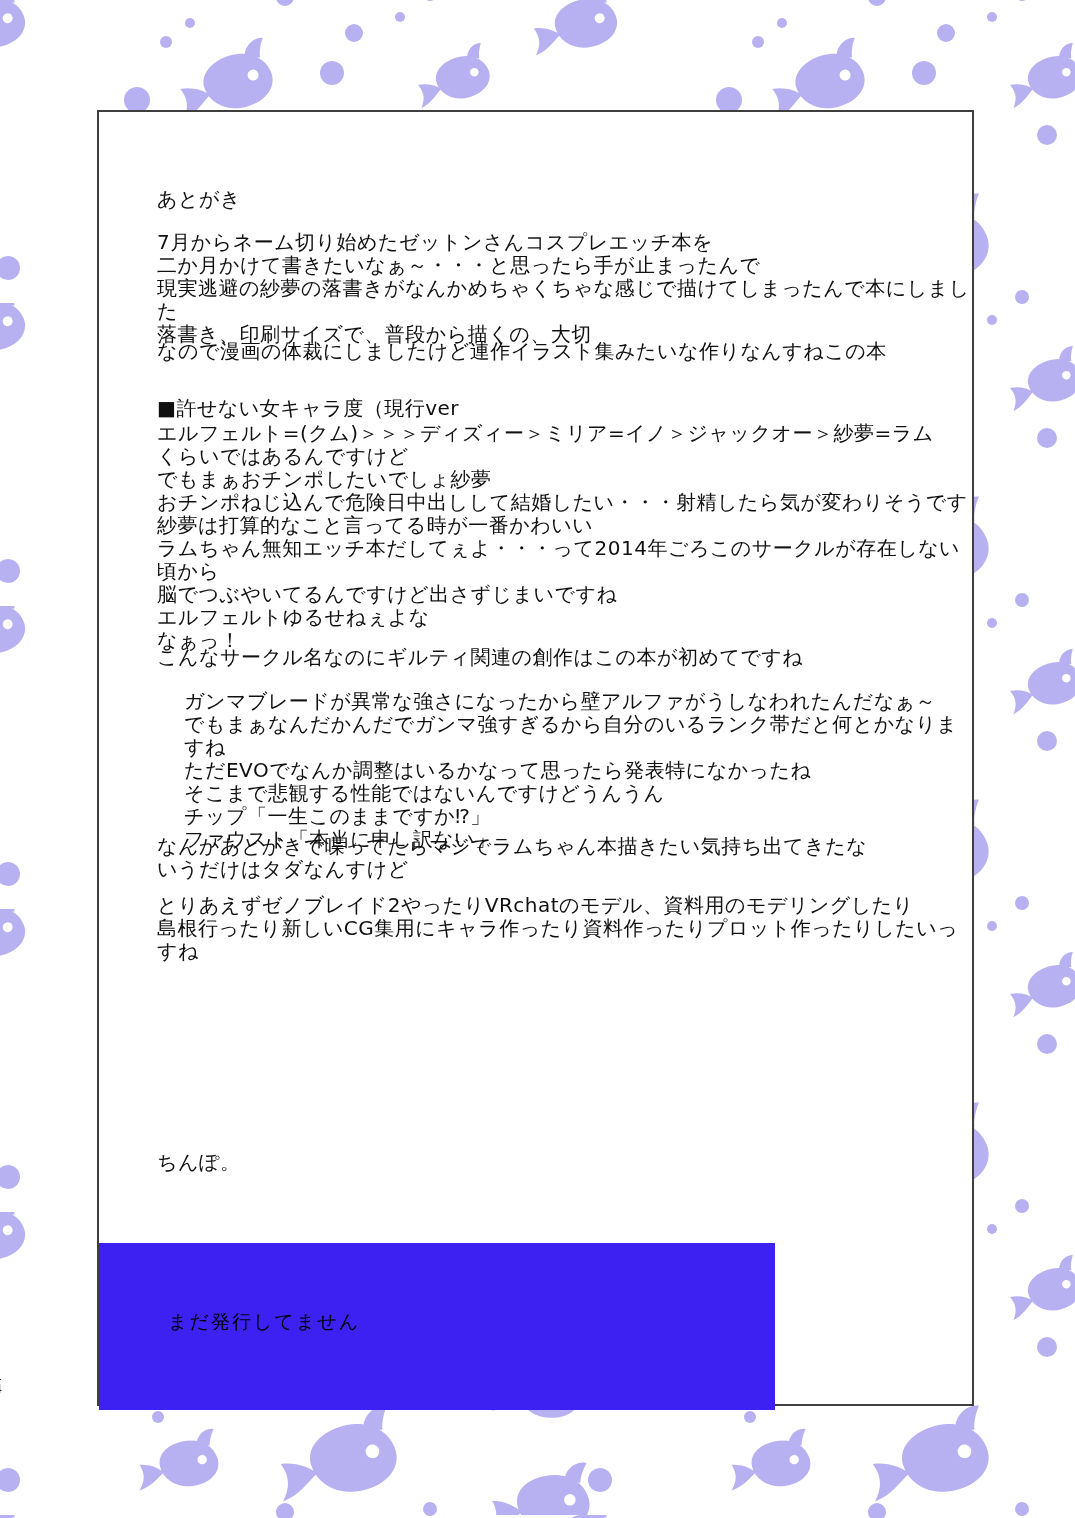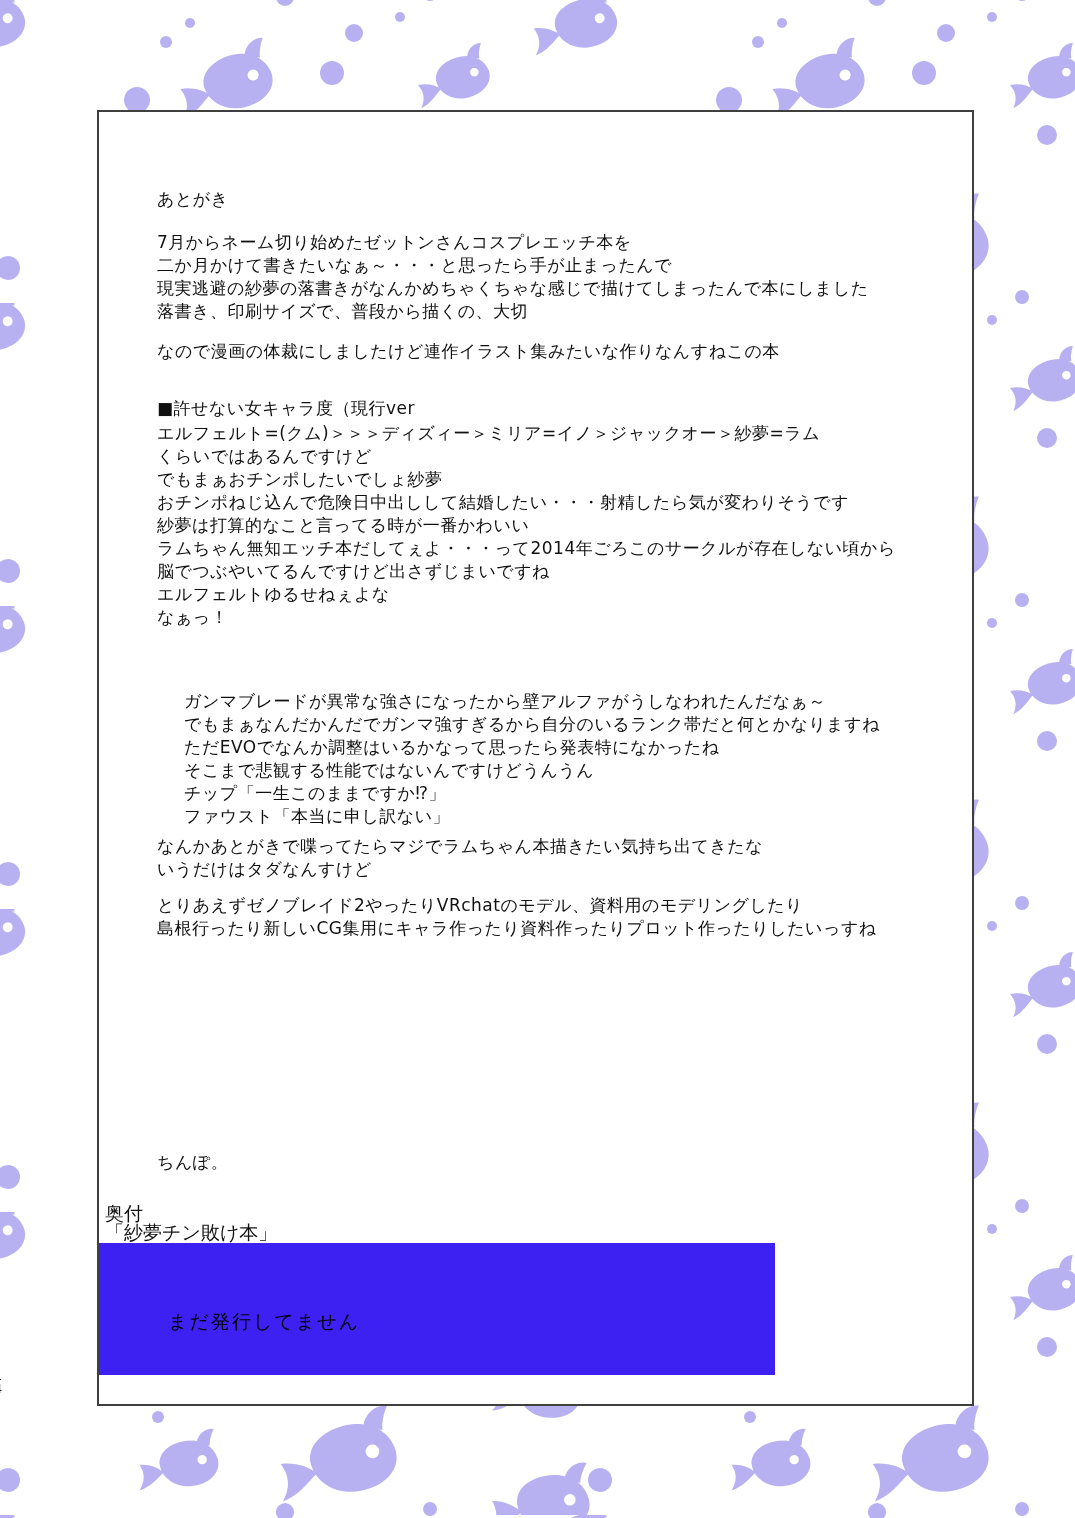--- a/index.html
+++ b/index.html
@@ -8,40 +8,40 @@
     background:#ffffff;
     font-family:"DejaVu Sans","Liberation Sans",sans-serif;
   }
   .bg{position:absolute;left:0;top:0;width:1075px;height:1518px;z-index:0;}
   .sheet{
     position:absolute;left:97px;top:110px;width:873px;height:1292px;
     background:#ffffff;border:2px solid #3f3f3f;z-index:1;
   }
   .t{
     position:absolute;left:58px;
-    font-size:17px;line-height:23px;color:#101010;
+    font-size:20px;line-height:23px;color:#101010;
     white-space:pre-line;letter-spacing:0.5px;
   }
   .t.title{top:76px;}
   .t.p1{top:119px;}
   .t.p2{top:228px;}
   .t.heading{top:285px;}
   .t.ranking{top:310px;}
   .t.p4{top:534px;}
   .t.p5{top:578px;margin-left:27px;}
   .t.p6{top:723px;}
   .t.p7{top:782px;}
   .t.p8{top:914px;}
   .t.p9{top:1039px;}
   .colophon{
     position:absolute;left:6px;top:1092px;
     font-size:19px;line-height:19px;color:#101010;white-space:pre-line;
   }
   .banner{
-    position:absolute;left:0;top:1131px;width:676px;height:132px;
+    position:absolute;left:0;top:1131px;width:676px;height:167px;
   }
   .banner span{
     position:absolute;left:69px;top:66px;
     font-family:"DejaVu Serif","Liberation Serif",serif;
     font-size:19px;color:#000;letter-spacing:2px;white-space:nowrap;
   }
   .pagenum{
     position:absolute;left:-6px;top:1369px;width:13px;z-index:2;
     font-size:13px;line-height:13px;color:#222;
     word-break:break-all;text-align:left;
@@ -110,39 +110,38 @@
   <div class="t ranking">エルフェルト=(クム)＞＞＞ディズィー＞ミリア=イノ＞ジャックオー＞紗夢=ラム
 くらいではあるんですけど
 でもまぁおチンポしたいでしょ紗夢
 おチンポねじ込んで危険日中出しして結婚したい・・・射精したら気が変わりそうです
 紗夢は打算的なこと言ってる時が一番かわいい
 ラムちゃん無知エッチ本だしてぇよ・・・って2014年ごろこのサークルが存在しない頃から
 脳でつぶやいてるんですけど出さずじまいですね
 エルフェルトゆるせねぇよな
 なぁっ！</div>
 
+  <div class="t p4">こんなサークル名なのにギルティ関連の創作はこの本が初めてですね</div>
 
   <div class="t p5">ガンマブレードが異常な強さになったから壁アルファがうしなわれたんだなぁ～
 でもまぁなんだかんだでガンマ強すぎるから自分のいるランク帯だと何とかなりますね
 ただEVOでなんか調整はいるかなって思ったら発表特になかったね
 そこまで悲観する性能ではないんですけどうんうん
 チップ「一生このままですか⁉」
 ファウスト「本当に申し訳ない」</div>
 
   <div class="t p6">なんかあとがきで喋ってたらマジでラムちゃん本描きたい気持ち出てきたな
 いうだけはタダなんすけど</div>
 
   <div class="t p7">とりあえずゼノブレイド2やったりVRchatのモデル、資料用のモデリングしたり
 島根行ったり新しいCG集用にキャラ作ったり資料作ったりプロット作ったりしたいっすね</div>
 
 
   <div class="t p9">ちんぽ。</div>
 
-  <div class="colophon">奥付
-「紗夢チン敗け本」</div>
 
   <div class="banner" id="censor-banner" style="background: rgb(61, 33, 242);">
     <span>まだ発行してません</span>
   </div>
 
 </div>
 
 <div class="pagenum">14</div>
 
 </body></html>

